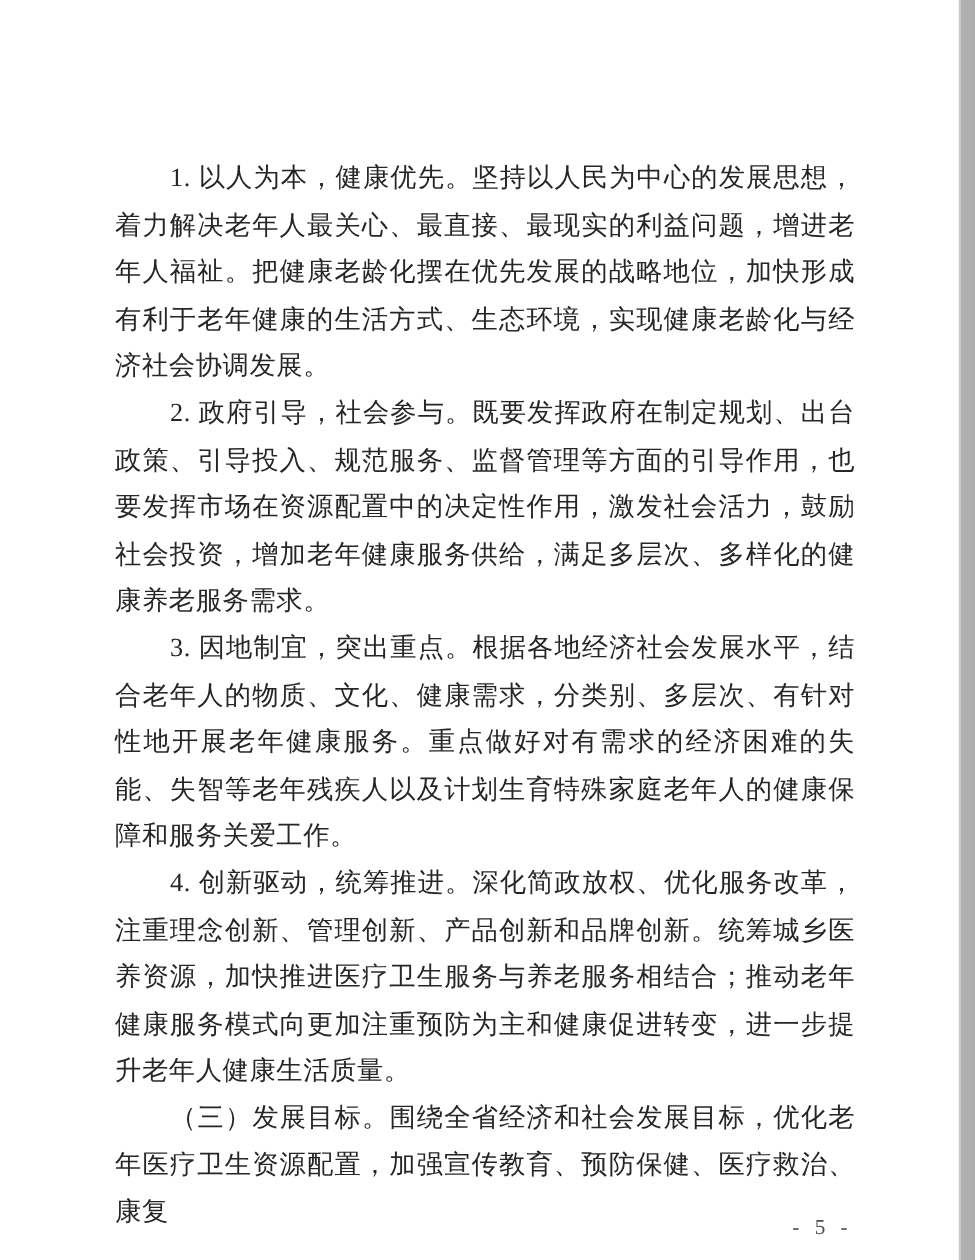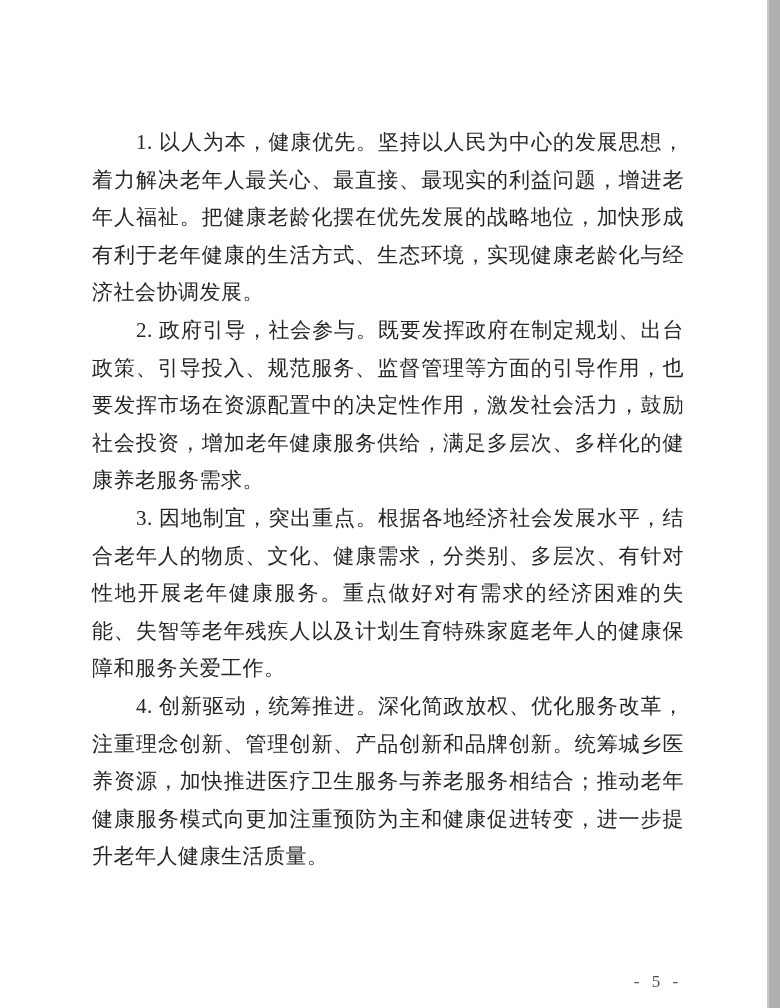--- a/index.html
+++ b/index.html
@@ -55,19 +55,20 @@
 </head>
 <body>
 
 <div class="page">
 
   <div class="text-block">
     <p class="para">1. 以人为本，健康优先。坚持以人民为中心的发展思想，着力解决老年人最关心、最直接、最现实的利益问题，增进老年人福祉。把健康老龄化摆在优先发展的战略地位，加快形成有利于老年健康的生活方式、生态环境，实现健康老龄化与经济社会协调发展。</p>
     <p class="para">2. 政府引导，社会参与。既要发挥政府在制定规划、出台政策、引导投入、规范服务、监督管理等方面的引导作用，也要发挥市场在资源配置中的决定性作用，激发社会活力，鼓励社会投资，增加老年健康服务供给，满足多层次、多样化的健康养老服务需求。</p>
     <p class="para">3. 因地制宜，突出重点。根据各地经济社会发展水平，结合老年人的物质、文化、健康需求，分类别、多层次、有针对性地开展老年健康服务。重点做好对有需求的经济困难的失能、失智等老年残疾人以及计划生育特殊家庭老年人的健康保障和服务关爱工作。</p>
     <p class="para">4. 创新驱动，统筹推进。深化简政放权、优化服务改革，注重理念创新、管理创新、产品创新和品牌创新。统筹城乡医养资源，加快推进医疗卫生服务与养老服务相结合；推动老年健康服务模式向更加注重预防为主和健康促进转变，进一步提升老年人健康生活质量。</p>
+    <p class="para">（三）发展目标。围绕全省经济和社会发展目标，优化老年医疗卫生资源配置，加强宣传教育、预防保健、医疗救治、康复</p>
   </div>
 
   <div class="page-number">- 5 -</div>
 
   <div class="scan-strip"></div>
 
 </div>
 
 </body></html>

